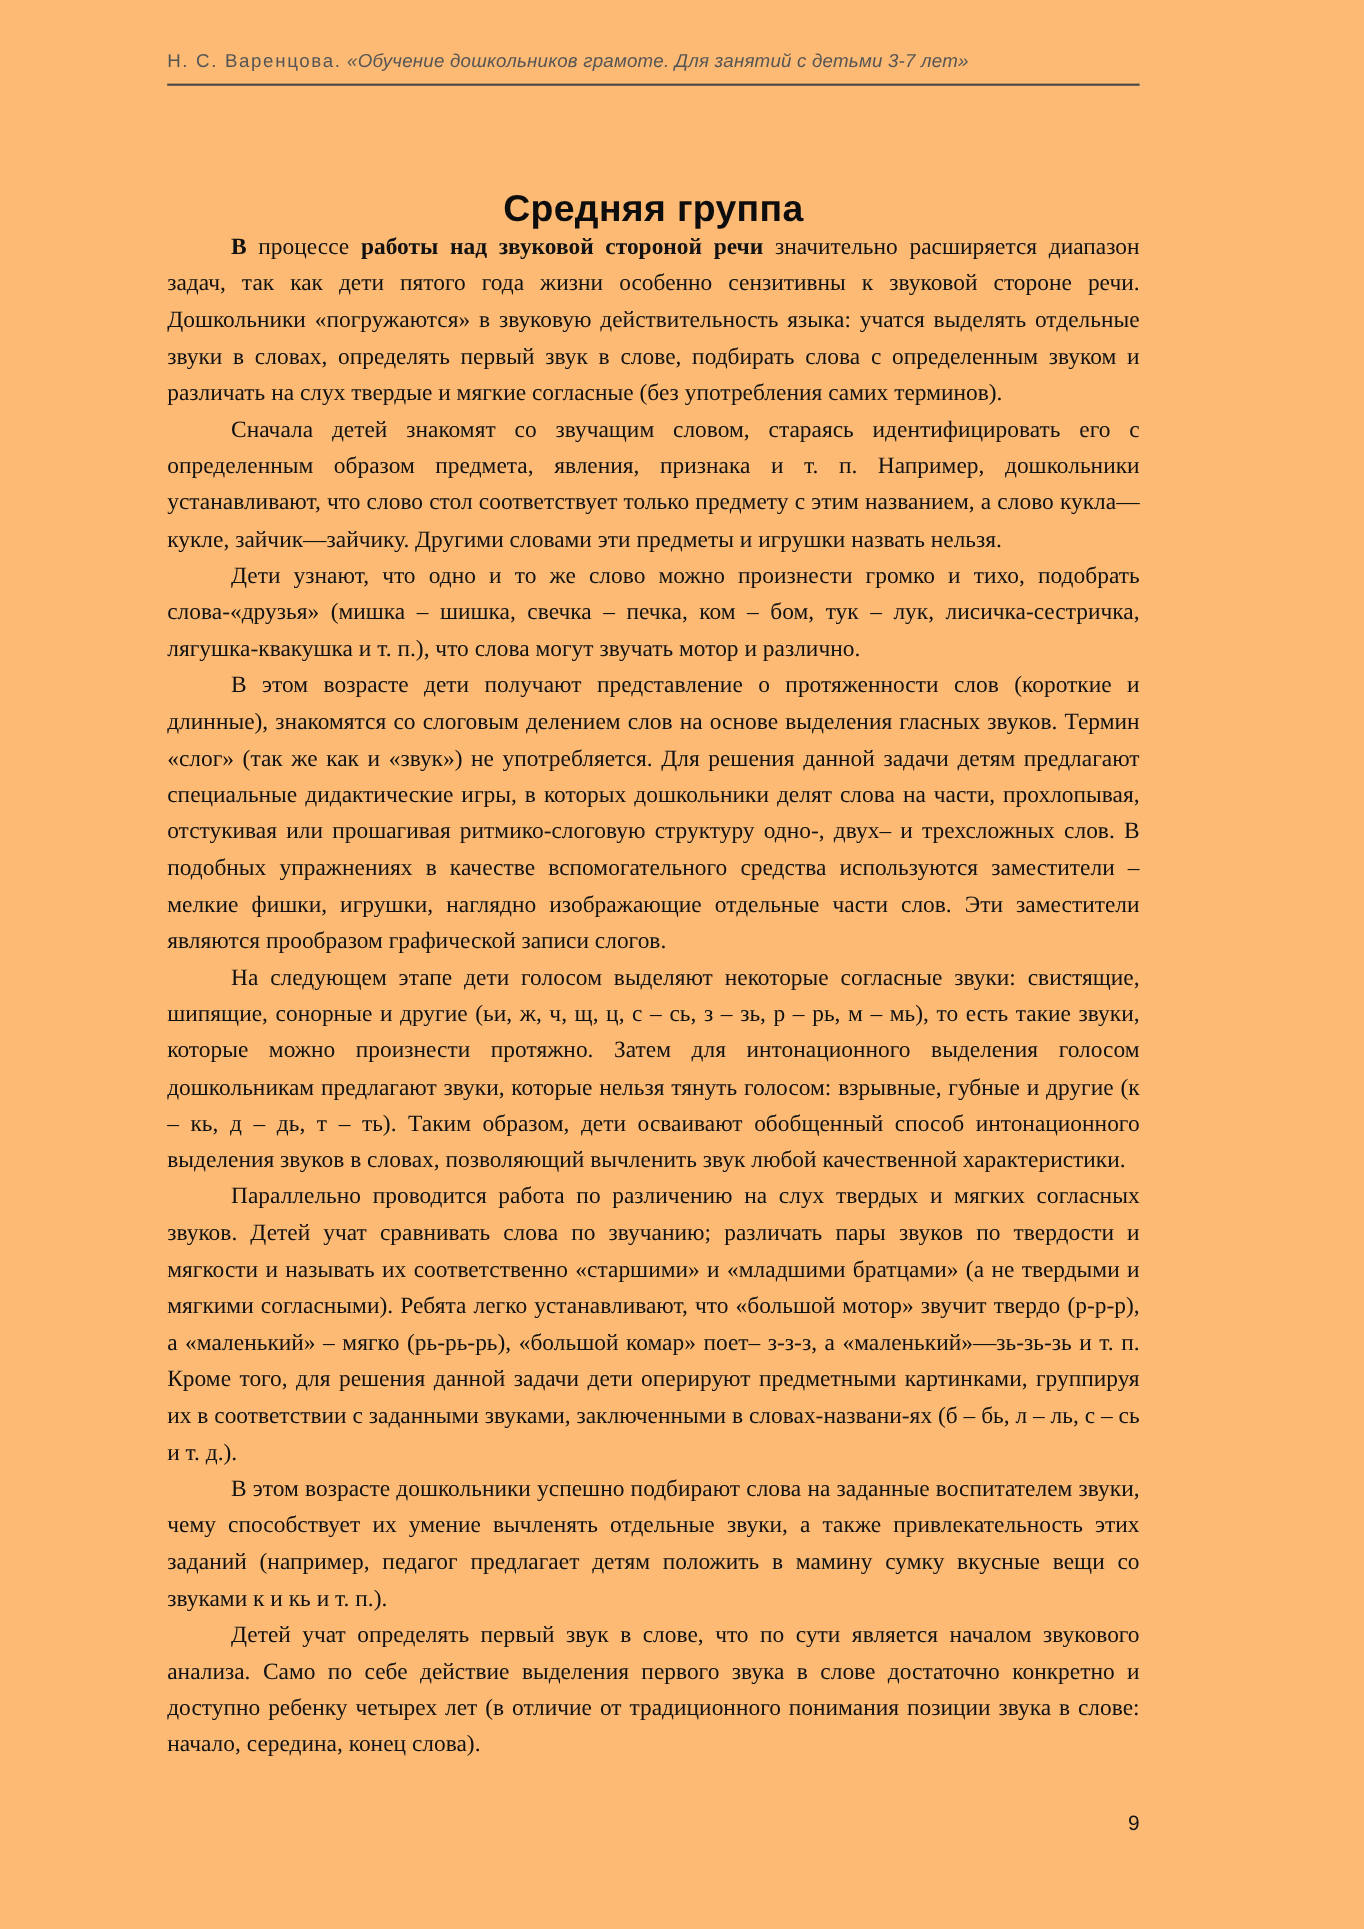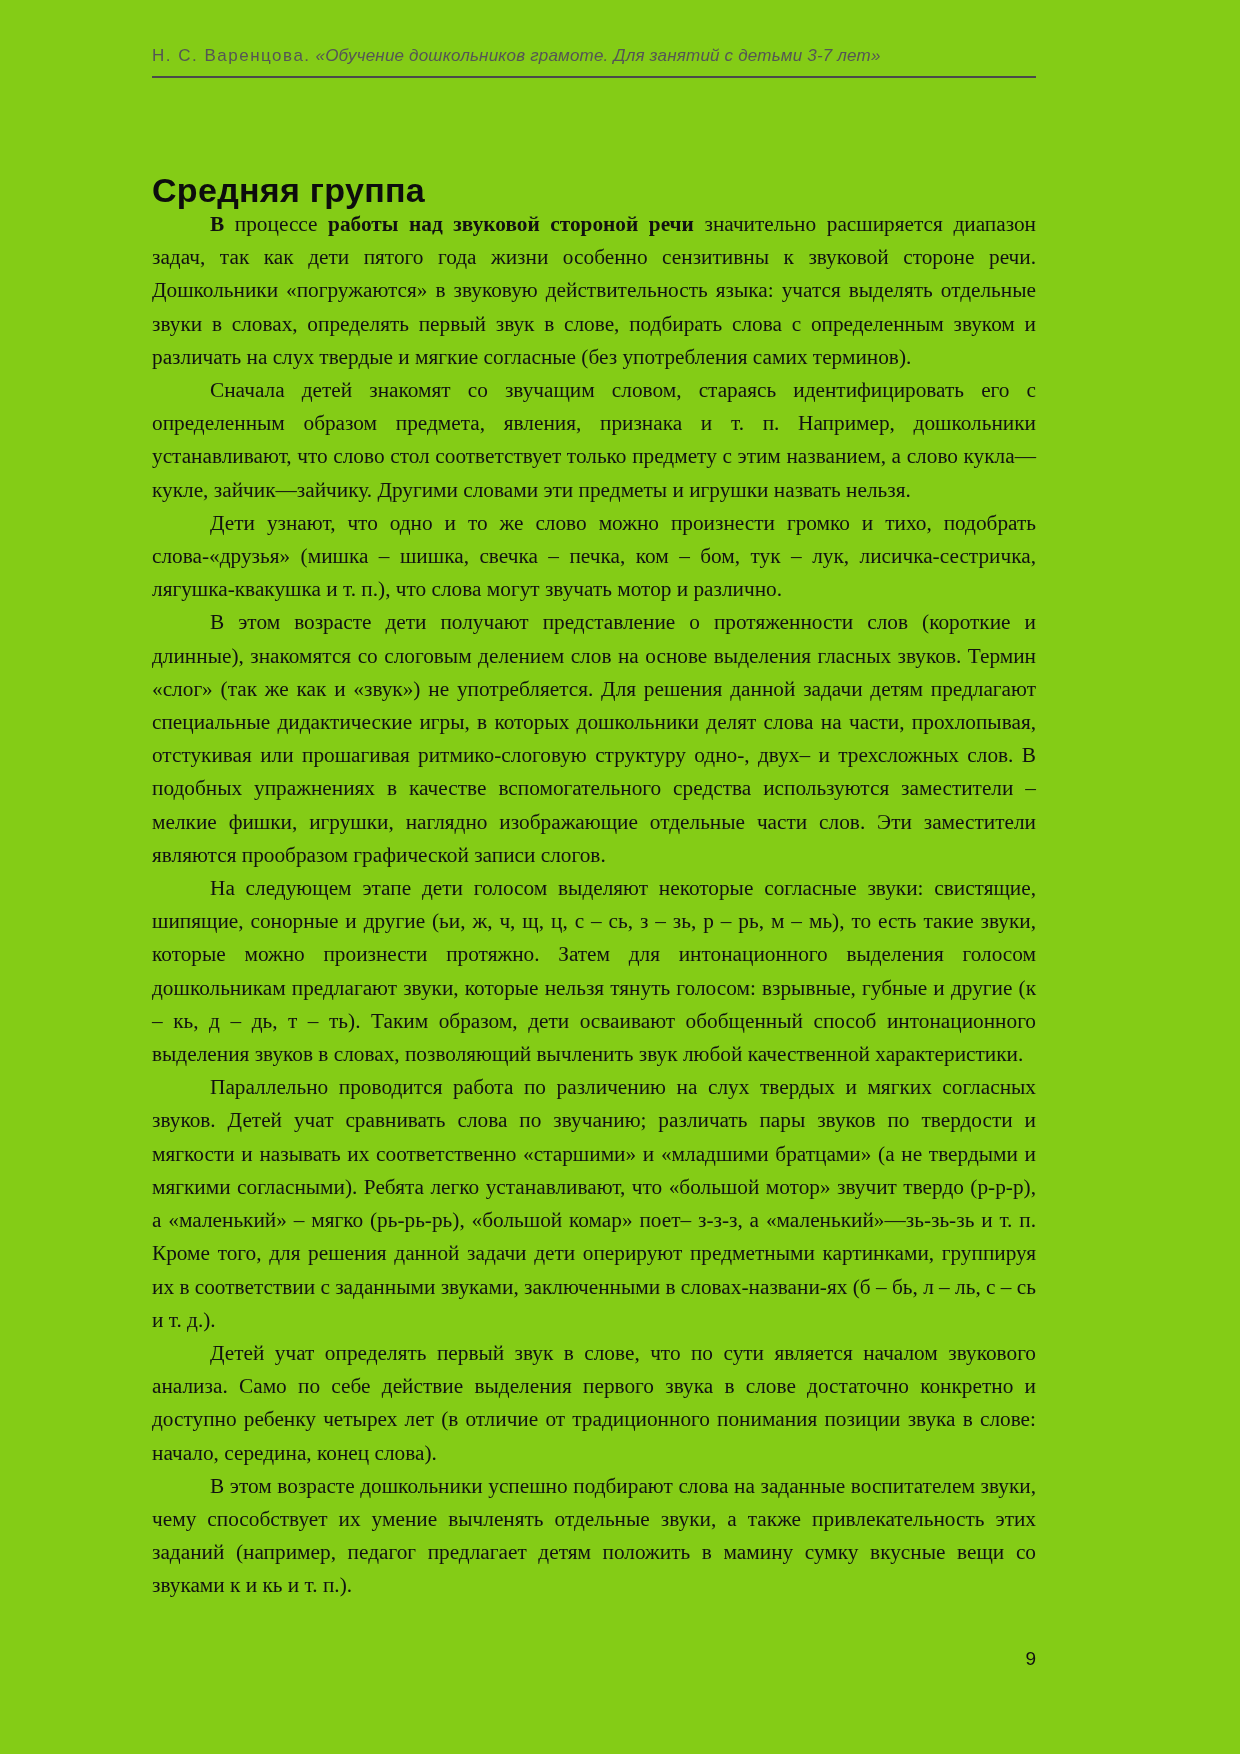--- a/index.html
+++ b/index.html
@@ -5,21 +5,21 @@
   html, body {
     margin: 0;
     padding: 0;
     background: #ffffff;
   }
   .page {
     position: relative;
     width: 1240px;
     height: 1754px;
     margin: 0 auto;
-    background: #84cc16;
+    background: #fdba74;
     box-sizing: border-box;
     overflow: hidden;
   }
 
   
   .running-head {
     position: absolute;
     left: 152px;
     top: 46px;
     width: 884px;
@@ -43,21 +43,21 @@
     height: 2px;
     background: #4a4a4a;
   }
 
   
   .doc-title {
     position: absolute;
     left: 152px;
     top: 148px;
     width: 884px;
-    text-align: left;
+    text-align: center;
     font-family: "Liberation Sans", sans-serif;
     font-weight: bold;
     font-size: 34px;
     color: #0d0d0d;
     letter-spacing: 0.3px;
   }
 
   
   .body-col {
     position: absolute;
@@ -103,19 +103,19 @@
 
   <h1 class="doc-title">Средняя группа</h1>
 
   <div class="body-col" id="body-col">
       <p class="para"><span class="b">В</span><span> процессе </span><span class="b">работы над звуковой стороной речи</span><span> значительно расширяется диапазон задач, так как дети пятого года жизни особенно сензитивны к звуковой стороне речи. Дошкольники «погружаются» в звуковую действительность языка: учатся выделять отдельные звуки в словах, определять первый звук в слове, подбирать слова с определенным звуком и различать на слух твердые и мягкие согласные (без употребления самих терминов).</span></p>
       <p class="para"><span>Сначала детей знакомят со звучащим словом, стараясь идентифицировать его с определенным образом предмета, явления, признака и т. п. Например, дошкольники устанавливают, что слово </span><span class="i">стол</span><span> соответствует только предмету с этим названием, а слово </span><span class="i">кукла</span><span>—кукле, </span><span class="i">зайчик</span><span>—зайчику. Другими словами эти предметы и игрушки назвать нельзя.</span></p>
       <p class="para"><span>Дети узнают, что одно и то же слово можно произнести громко и тихо, подобрать слова-«друзья» </span><span class="i">(мишка – шишка, свечка – печка, ком – бом, тук – лук, лисичка-сестричка, лягушка-квакушка</span><span> и т. п.), что слова могут звучать мотор и различно.</span></p>
       <p class="para"><span>В этом возрасте дети получают представление о протяженности слов (короткие и длинные), знакомятся со слоговым делением слов на основе выделения гласных звуков. Термин «слог» (так же как и «звук») не употребляется. Для решения данной задачи детям предлагают специальные дидактические игры, в которых дошкольники делят слова на части, прохлопывая, отстукивая или прошагивая ритмико-слоговую структуру одно-, двух– и трехсложных слов. В подобных упражнениях в качестве вспомогательного средства используются заместители – мелкие фишки, игрушки, наглядно изображающие отдельные части слов. Эти заместители являются прообразом графической записи слогов.</span></p>
       <p class="para"><span>На следующем этапе дети голосом выделяют некоторые согласные звуки: свистящие, шипящие, сонорные и другие </span><span class="i">(ьи, ж, ч, щ, ц, с – сь, з – зь, р – рь, м – мь)</span><span>, то есть такие звуки, которые можно произнести протяжно. Затем для интонационного выделения голосом дошкольникам предлагают звуки, которые нельзя тянуть голосом: взрывные, губные и другие </span><span class="i">(к – кь, д – дь, т – ть)</span><span>. Таким образом, дети осваивают обобщенный способ интонационного выделения звуков в словах, позволяющий вычленить звук любой качественной характеристики.</span></p>
       <p class="para"><span>Параллельно проводится работа по различению на слух твердых и мягких согласных звуков. Детей учат сравнивать слова по звучанию; различать пары звуков по твердости и мягкости и называть их соответственно «старшими» и «младшими братцами» (а не твердыми и мягкими согласными). Ребята легко устанавливают, что «большой мотор» звучит твердо </span><span class="i">(р-р-р)</span><span>, а «маленький» – мягко </span><span class="i">(рь-рь-рь)</span><span>, «большой комар» поет– </span><span class="i">з-з-з</span><span>, а «маленький»—</span><span class="i">зь-зь-зь</span><span> и т. п. Кроме того, для решения данной задачи дети оперируют предметными картинками, группируя их в соответствии с заданными звуками, заключенными в словах-названи-ях </span><span class="i">(б – бь, л – ль, с – сь</span><span> и т. д.).</span></p>
+      <p class="para"><span>В этом возрасте дошкольники успешно подбирают слова на заданные воспитателем звуки, чему способствует их умение вычленять отдельные звуки, а также привлекательность этих заданий (например, педагог предлагает детям положить в мамину сумку вкусные вещи со звуками </span><span class="i">к</span><span> и </span><span class="i">кь</span><span> и т. п.).</span></p>
       <p class="para"><span>Детей учат определять первый звук в слове, что по сути является началом звукового анализа. Само по себе действие выделения первого звука в слове достаточно конкретно и доступно ребенку четырех лет (в отличие от традиционного понимания позиции звука в слове: начало, середина, конец слова).</span></p>
-      <p class="para"><span>В этом возрасте дошкольники успешно подбирают слова на заданные воспитателем звуки, чему способствует их умение вычленять отдельные звуки, а также привлекательность этих заданий (например, педагог предлагает детям положить в мамину сумку вкусные вещи со звуками </span><span class="i">к</span><span> и </span><span class="i">кь</span><span> и т. п.).</span></p>
     </div>
 
   <div class="folio">9</div>
 
 </div>
 
 </body></html>

